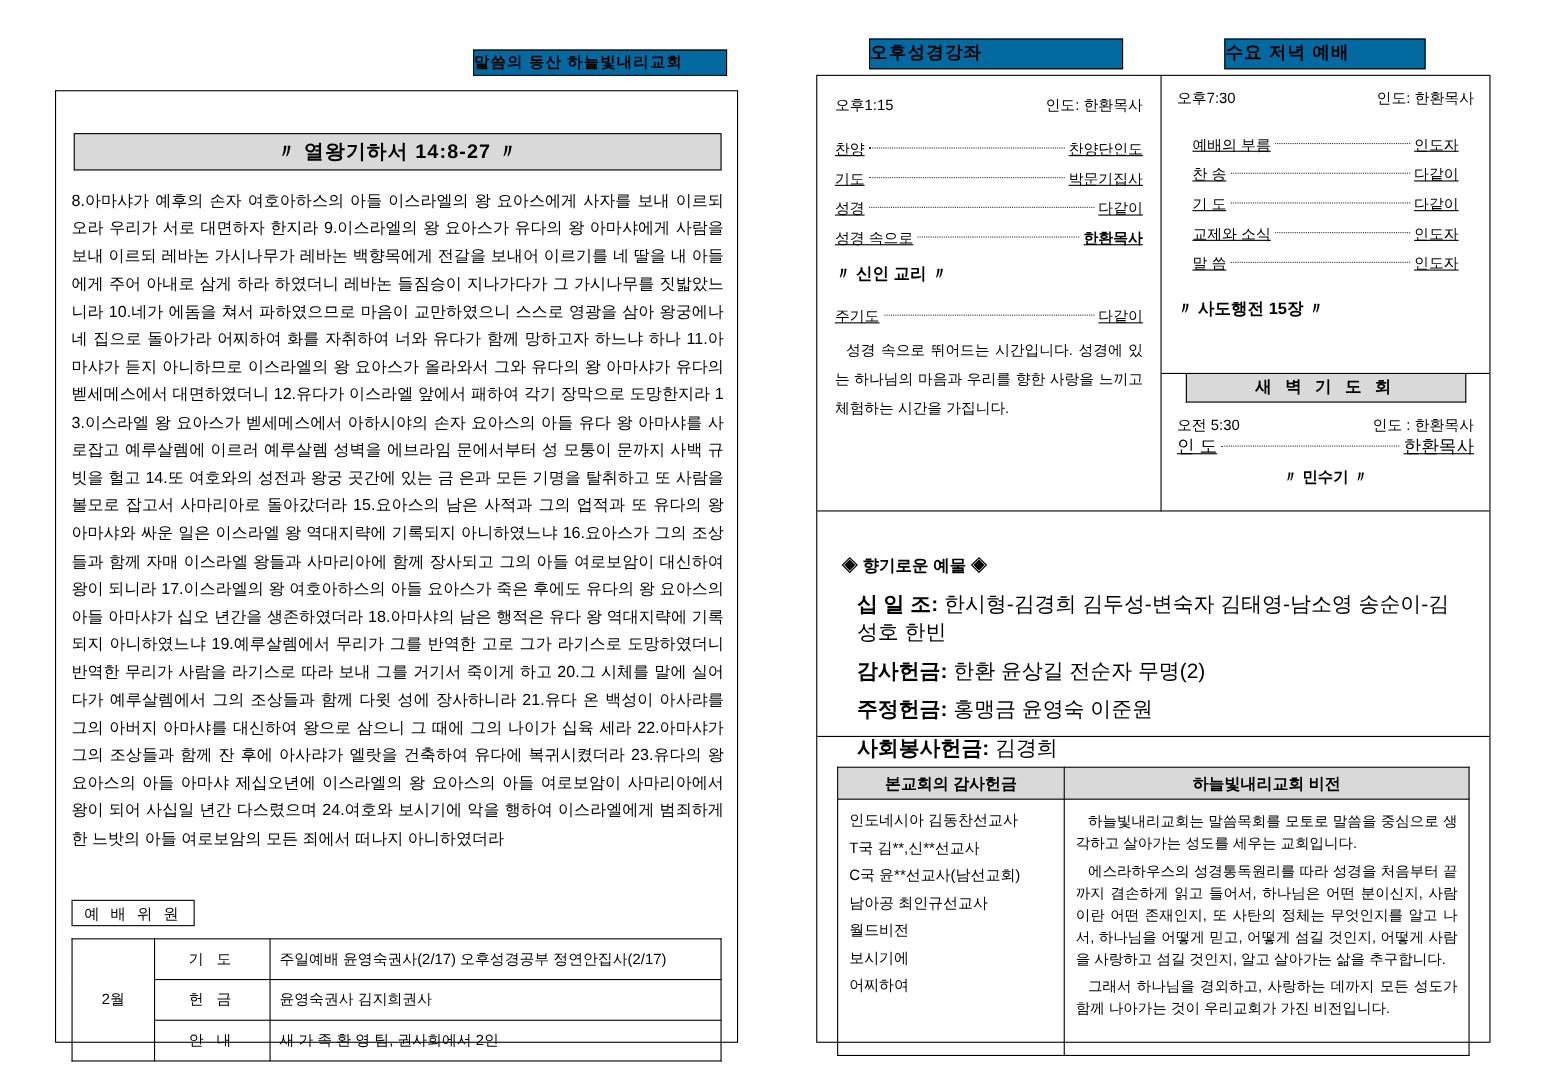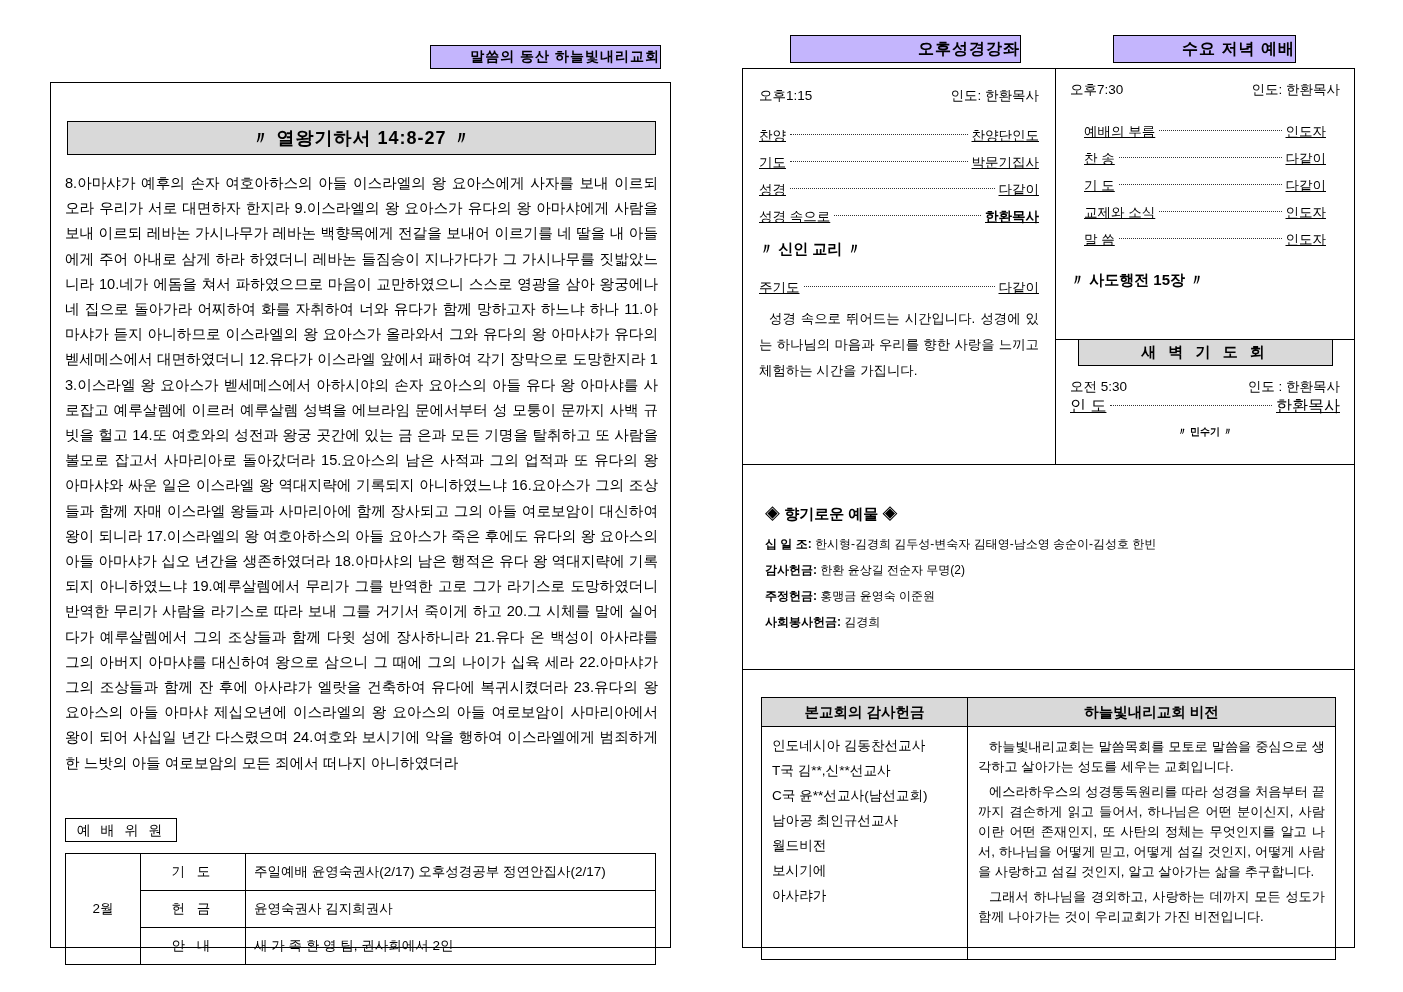--- a/index.html
+++ b/index.html
@@ -16,24 +16,24 @@
     overflow: hidden;
   }
   .page {
     position: relative;
     width: 1403px;
     height: 992px;
   }
   
   .tag {
     display: inline-block;
-    background: #c4b5fd;
-    border: 1px solid #000;
-    font-weight: bold;
-    text-align: right;
+    background: #0369a1;
+    border: 1px solid #000;
+    font-weight: bold;
+    text-align: left;
     letter-spacing: 1px;
   }
   .dotfill {
     display: flex;
     align-items: center;
     width: 100%;
     text-decoration: underline;
   }
   .dotfill .lead {
     white-space: nowrap;
@@ -225,21 +225,22 @@
     padding: 40px 22px 0 22px;
     font-size: 14px;
   }
   #offering-cell .otitle {
     font-weight: bold;
     font-size: 15px;
     margin-bottom: 12px;
   }
   #offering-cell .orow {
     margin-bottom: 9px;
-    font-size: 12px;
+    font-size: 19px;
+    margin-left: 14px;
   }
   #offering-cell .orow b {
     font-weight: bold;
   }
   #bottom-cell {
     position: absolute;
     left: 0;
     top: 601px;
     width: 611px;
     height: 277px;
@@ -402,21 +403,21 @@
           <span>
             <span>인도 :</span>
             <span>한환목사</span>
           </span>
         </div>
         <div class="dotfill" style="font-size:16px;">
           <span class="lead">인        도</span>
           <span class="dots"></span>
           <span class="trail">한환목사</span>
         </div>
-        <div style="text-align:center; font-weight:bold; font-size:10px; margin-top:8px;">〃 민수기 〃</div>
+        <div style="text-align:center; font-weight:bold; font-size:14px; margin-top:8px;">〃 민수기 〃</div>
       </div>
     </div>
 
     <div id="offering-cell">
       <div class="otitle">◈ 향기로운 예물 ◈</div>
       <div class="orow">
         <b>십 일 조:</b>
         <span>한시형-김경희 김두성-변숙자 김태영-남소영 송순이-김성호 한빈</span>
       </div>
       <div class="orow">
@@ -442,21 +443,21 @@
         </tr>
         <tr>
           <td>
             <div id="missions-list">
               <div>인도네시아 김동찬선교사</div>
               <div>T국 김**,신**선교사</div>
               <div>C국 윤**선교사(남선교회)</div>
               <div>남아공 최인규선교사</div>
               <div>월드비전</div>
               <div>보시기에</div>
-              <div>아사랴가</div>
+              <div>어찌하여</div>
             </div>
           </td>
           <td>
             <div id="vision-text">
               <p>하늘빛내리교회는 말씀목회를 모토로 말씀을 중심으로 생각하고 살아가는 성도를 세우는 교회입니다.</p>
               <p>에스라하우스의 성경통독원리를 따라 성경을 처음부터 끝까지 겸손하게 읽고 들어서, 하나님은 어떤 분이신지, 사람이란 어떤 존재인지, 또 사탄의 정체는 무엇인지를 알고 나서, 하나님을 어떻게 믿고, 어떻게 섬길 것인지, 어떻게 사람을 사랑하고 섬길 것인지, 알고 살아가는 삶을 추구합니다.</p>
               <p>그래서 하나님을 경외하고, 사랑하는 데까지 모든 성도가 함께 나아가는 것이 우리교회가 가진 비전입니다.</p>
             </div>
           </td>
         </tr>

